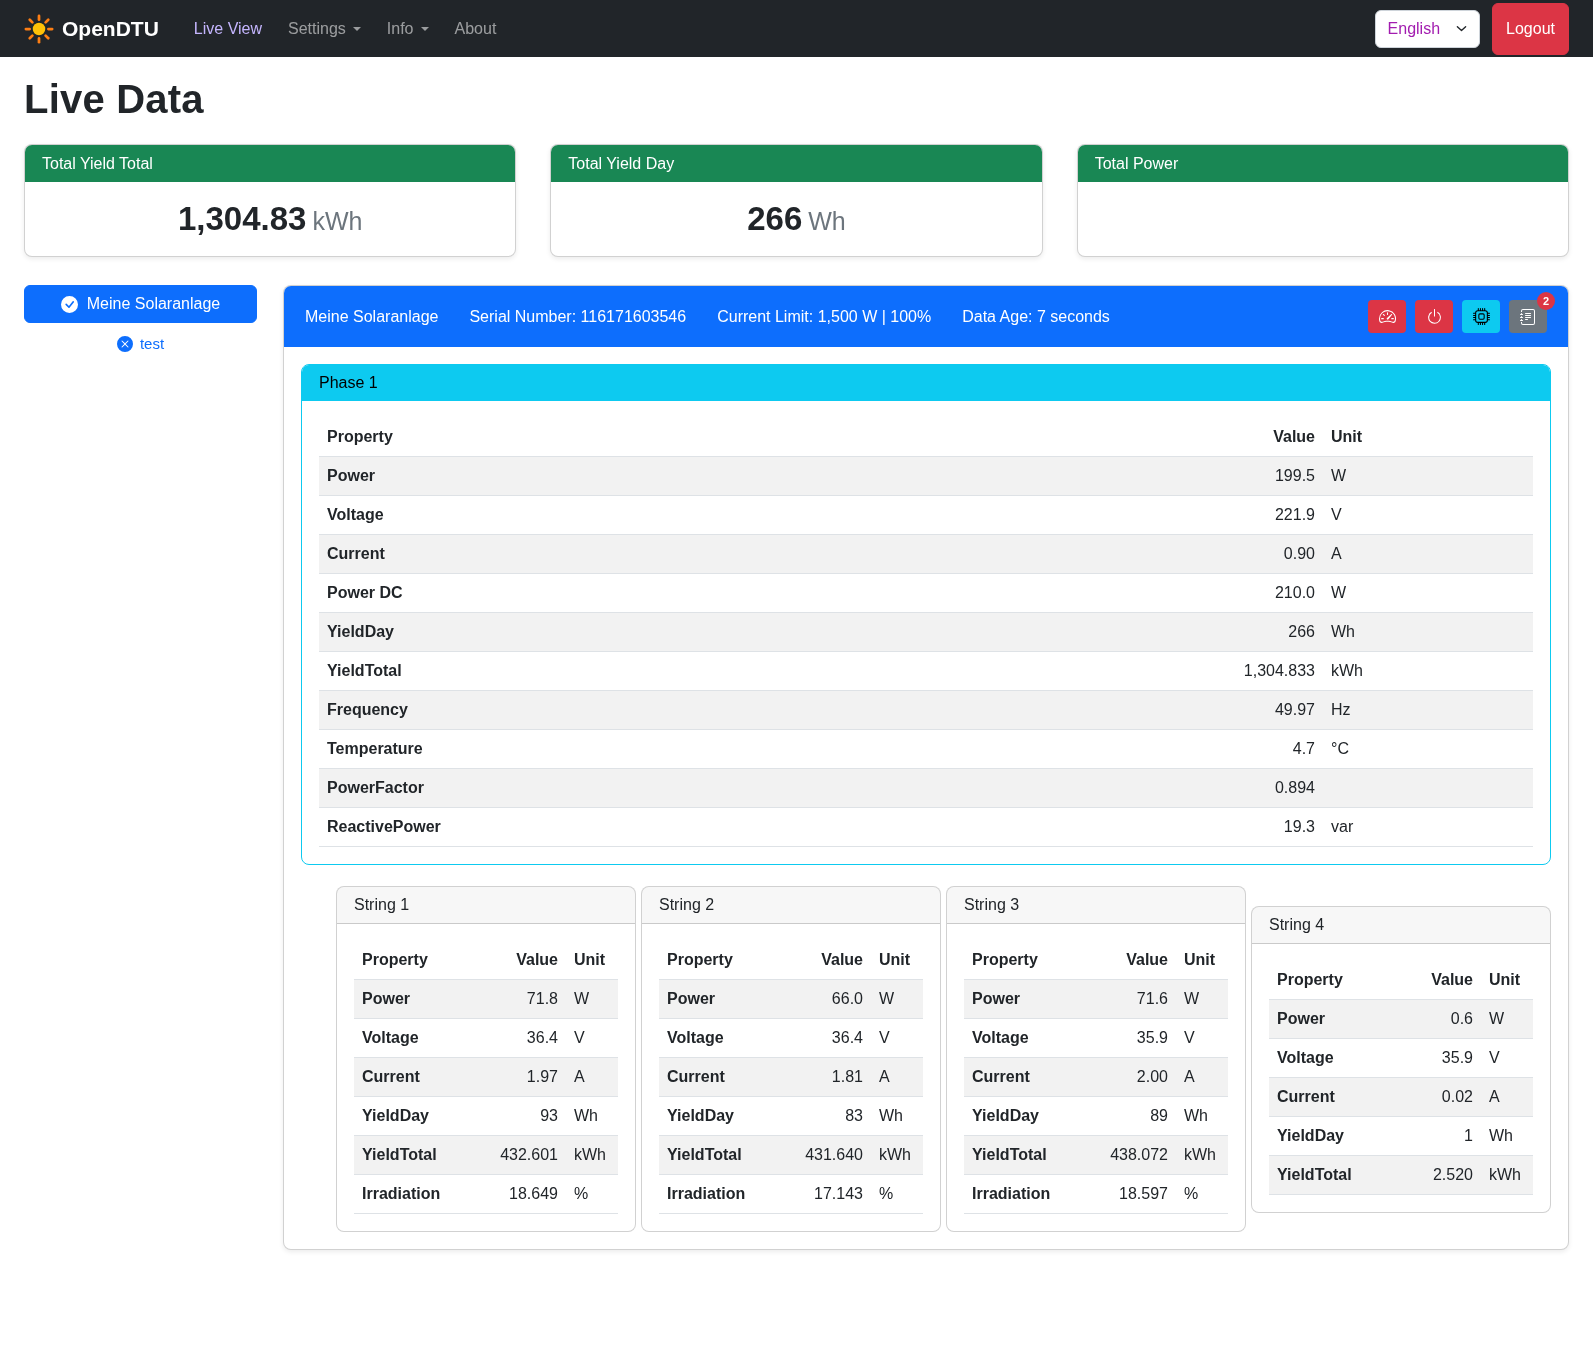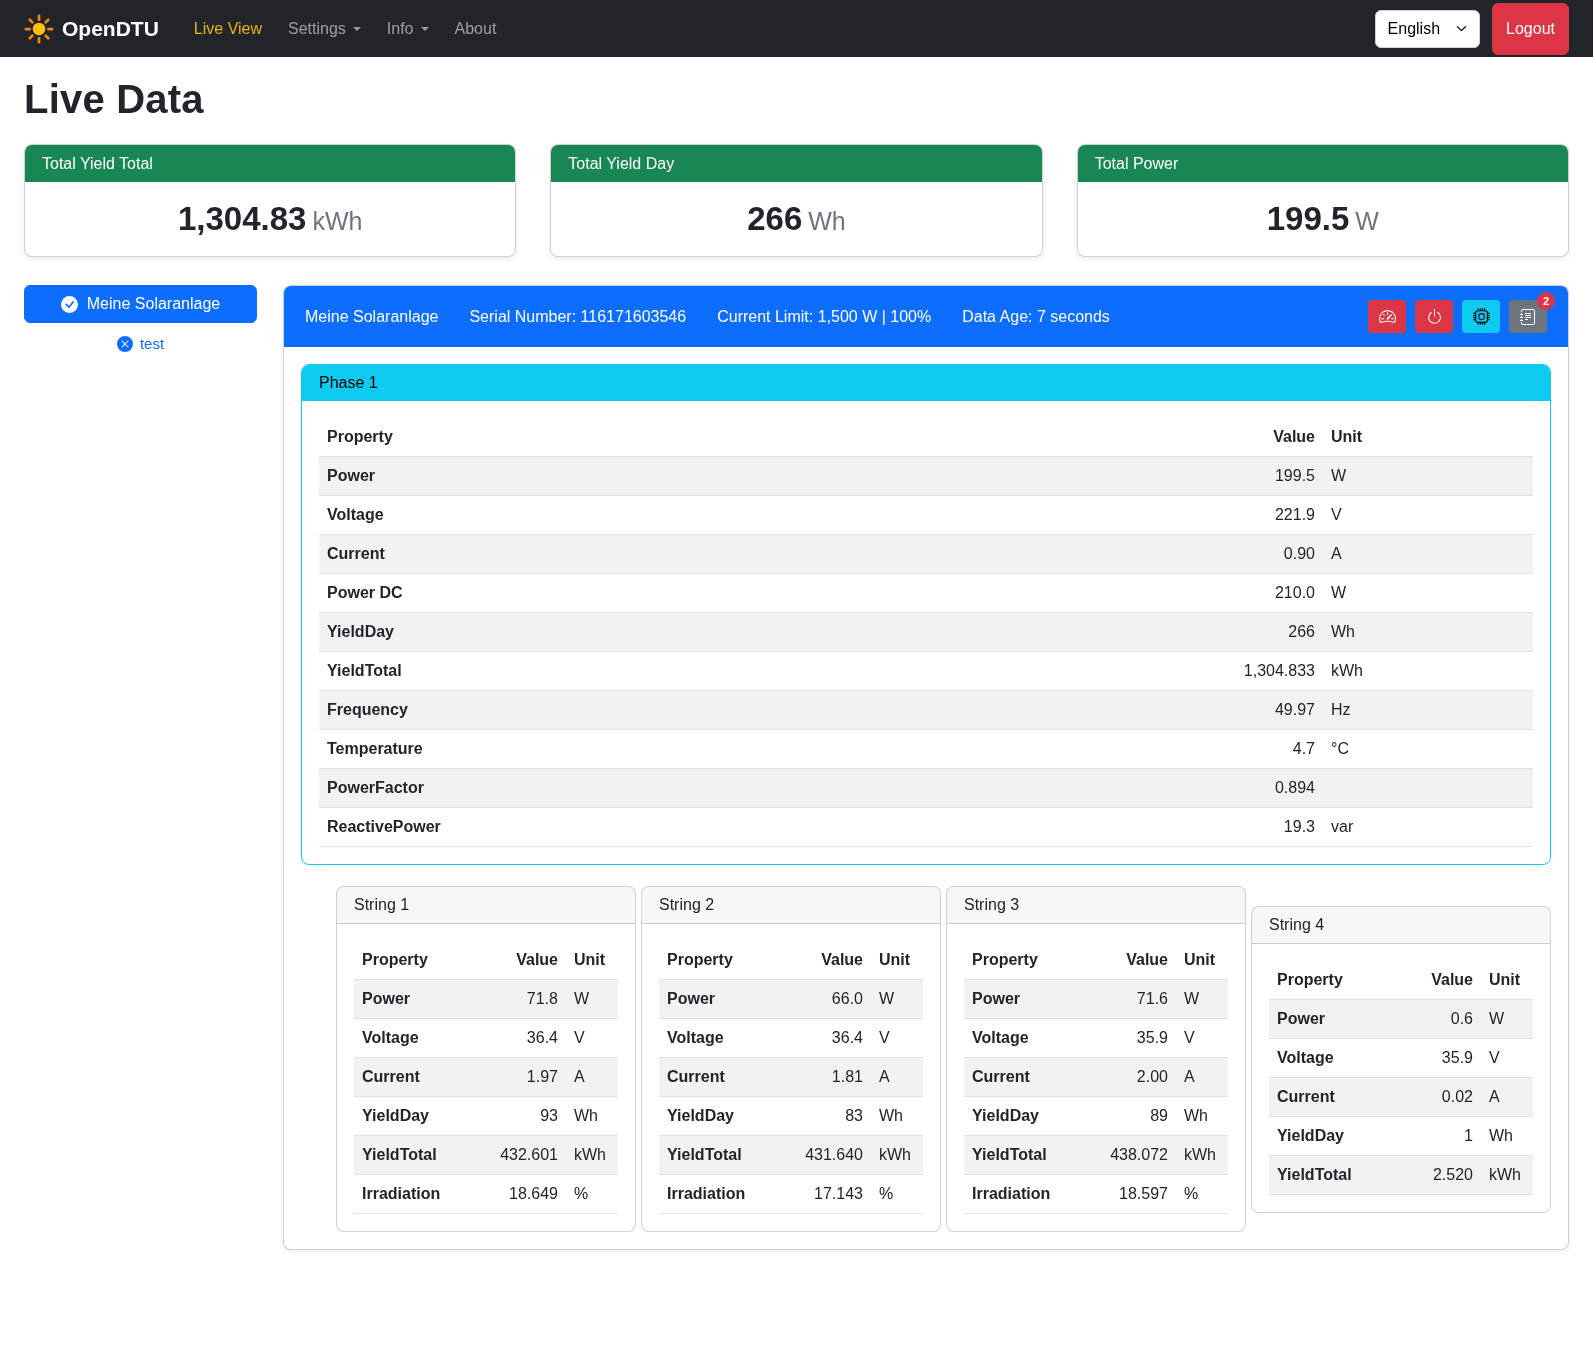--- a/index.html
+++ b/index.html
@@ -33,32 +33,32 @@
   .nav-links { display: flex; align-items: center; }
   .nav-link {
     color: rgba(255,255,255,.55);
     padding: 8px 13px;
     font-size: 16px;
     cursor: pointer;
     display: flex;
     align-items: center;
     text-decoration: none;
   }
-  .nav-link.active { color: #eab308; }
+  .nav-link.active { color: #c4b5fd; }
   .caret {
     display: inline-block;
     margin-left: 7px;
     border-left: 4px solid transparent;
     border-right: 4px solid transparent;
     border-top: 4.5px solid currentColor;
   }
   .nav-right { margin-left: auto; display: flex; align-items: center; gap: 12px; }
   .lang-select {
     background: #fff;
-    color: #000000;
+    color: #a21caf;
     border: 1px solid #ced4da;
     border-radius: 6px;
     height: 38px;
     padding: 0 12px;
     display: flex;
     align-items: center;
     gap: 16px;
     font-size: 16px;
     cursor: pointer;
   }
@@ -293,23 +293,20 @@
       </div>
     </div>
     <div class="summary-card">
       <div class="summary-head">Total Yield Day</div>
       <div class="summary-body">
         <span class="num">266</span><span class="unit">Wh</span>
       </div>
     </div>
     <div class="summary-card">
       <div class="summary-head">Total Power</div>
-      <div class="summary-body">
-        <span class="num">199.5</span><span class="unit">W</span>
-      </div>
     </div>
   </div>
 
   <div class="content-row">
 
     <aside class="inv-list">
       <button class="inv-select-btn">
         <span>
           <svg width="17" height="17" viewBox="0 0 16 16" fill="#fff">
               <path d="M16 8A8 8 0 1 1 0 8a8 8 0 0 1 16 0zm-3.97-3.03a.75.75 0 0 0-1.08.022L7.477 9.417 5.384 7.323a.75.75 0 0 0-1.06 1.06L6.97 11.03a.75.75 0 0 0 1.079-.02l3.992-4.99a.75.75 0 0 0-.01-1.05z"></path>

